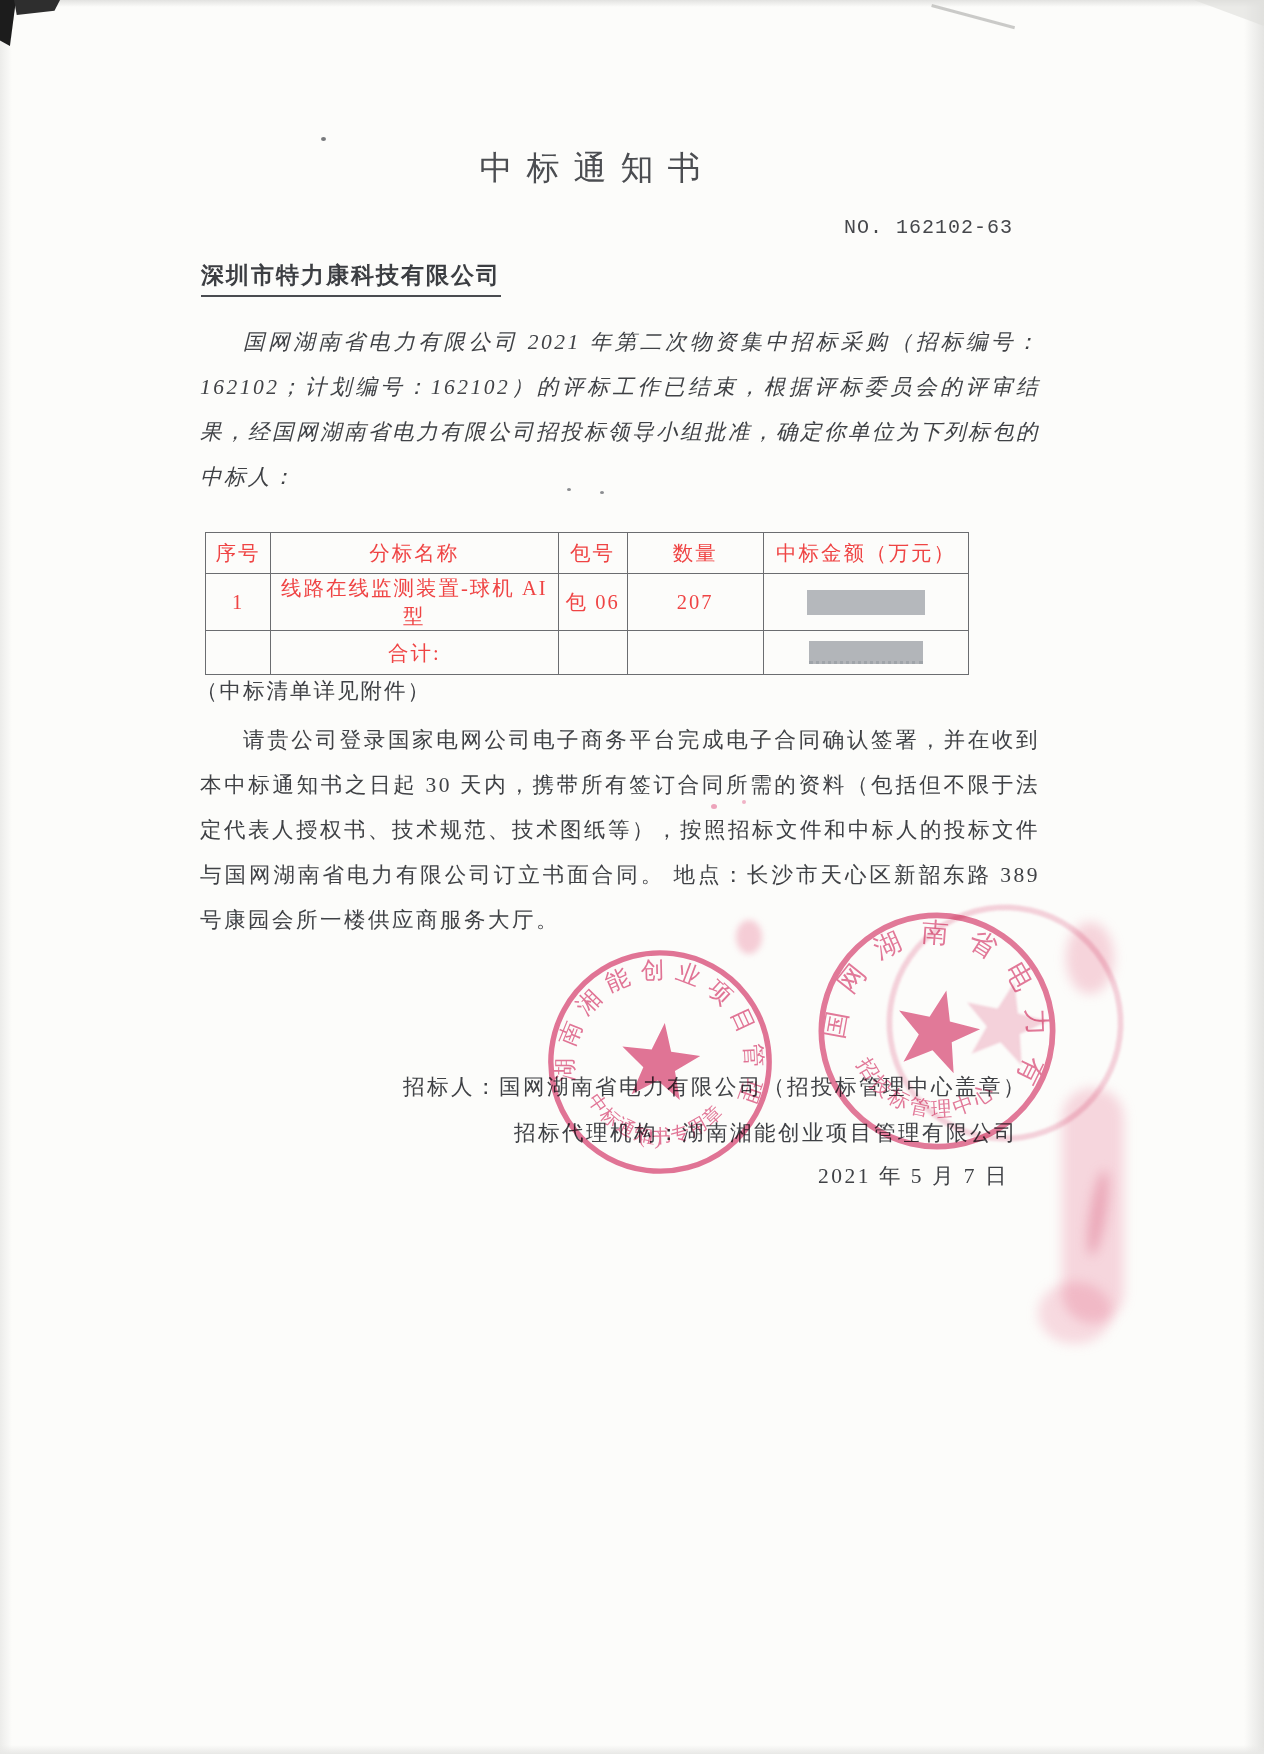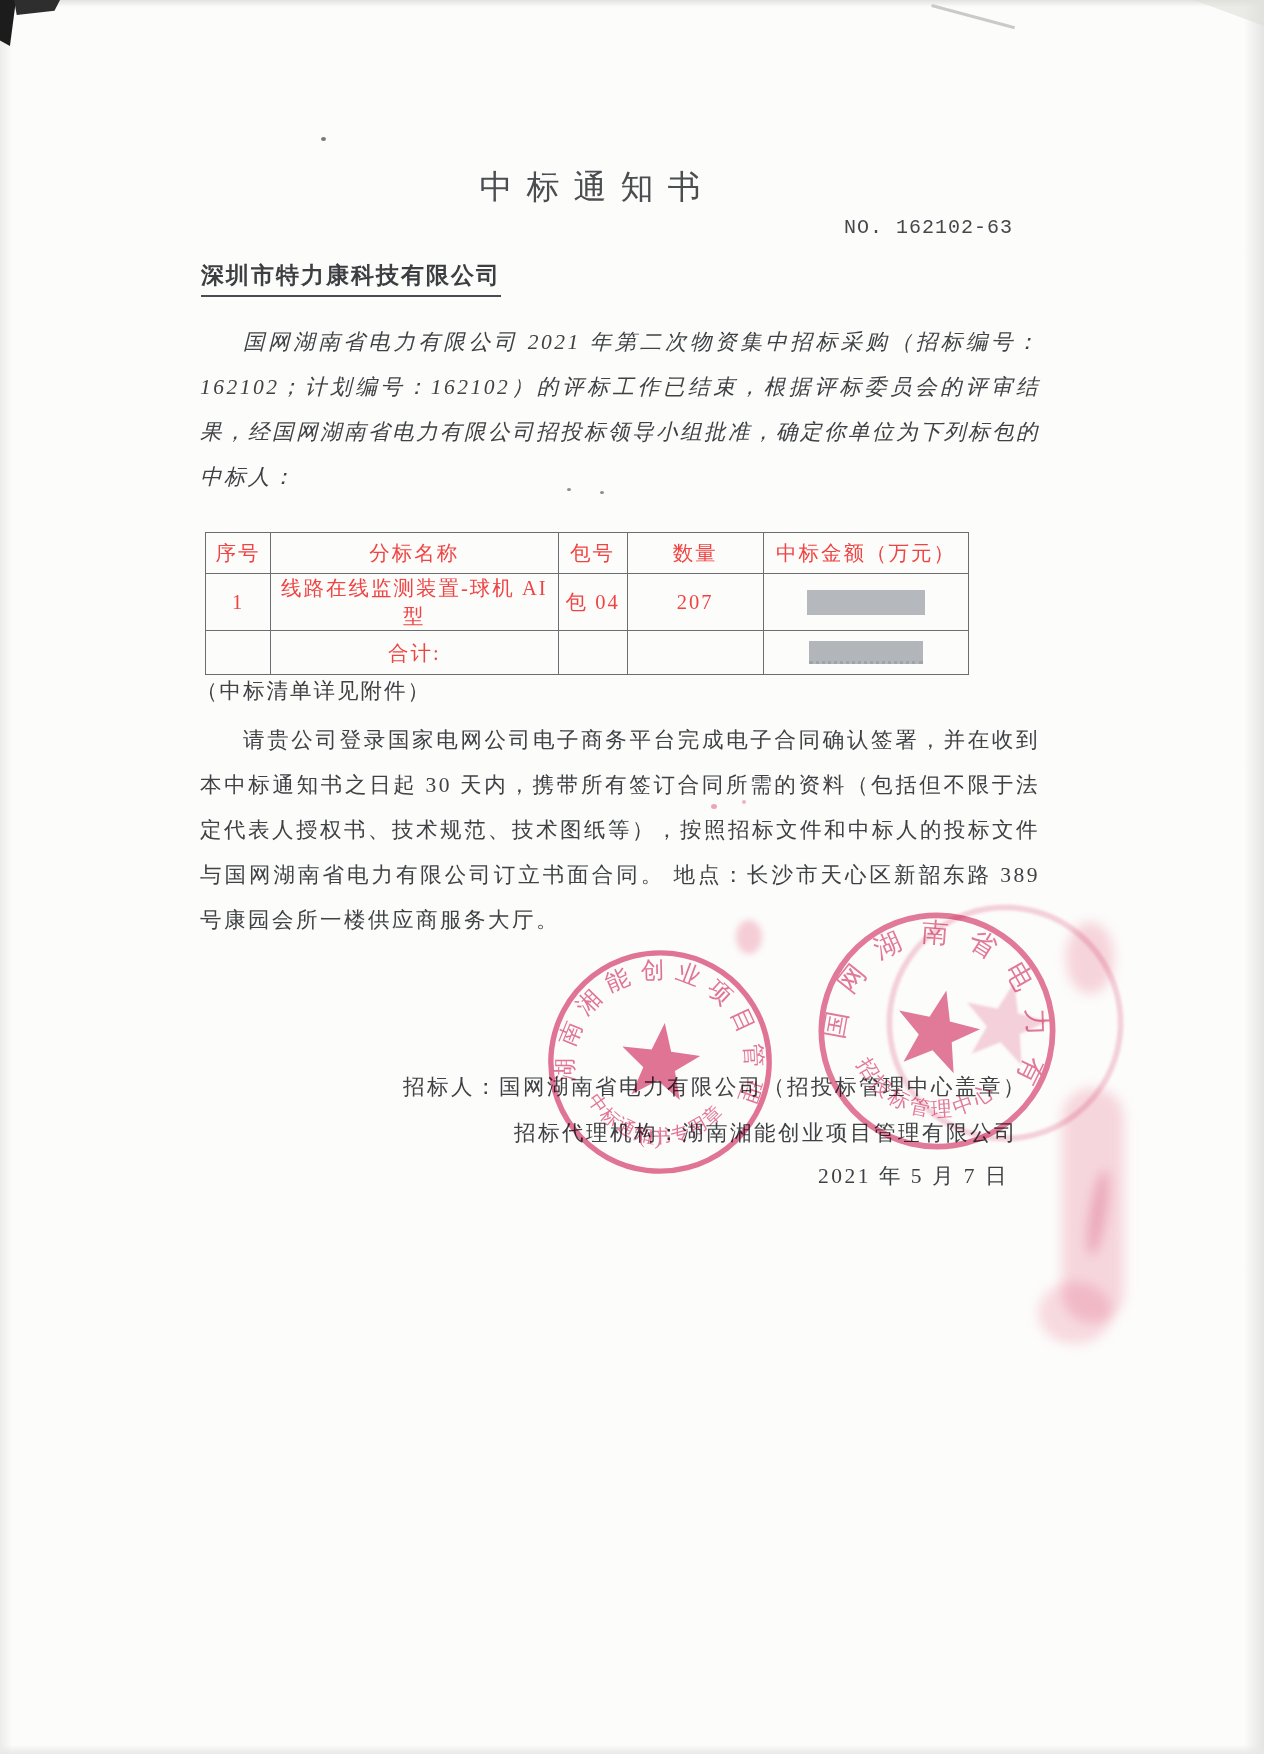--- a/index.html
+++ b/index.html
@@ -25,21 +25,21 @@
                    clip-path:polygon(0 0,100% 0,88% 72%,6% 100%); }
   .scratch-top-right { position:absolute; left:932px; top:4px; width:86px; height:3px;
                    background:#b9b9b7; transform:rotate(15deg); transform-origin:left top; opacity:.75; }
   .corner-tr   { position:absolute; right:0; top:0; width:70px; height:26px; background:#dddddb;
                    clip-path:polygon(100% 0,0 0,100% 100%); opacity:.6; }
   .speck       { position:absolute; border-radius:50%; }
 
   
   .doc-title {
     position:absolute; left:0; top:146px; width:1194px; text-align:center;
-    font-size:33px; letter-spacing:14px; color:#4b4d51; font-weight:500;margin-top:19px;
+    font-size:33px; letter-spacing:14px; color:#4b4d51; font-weight:500;
   }
   .doc-no {
     position:absolute; left:804px; top:216px; font-family:"Liberation Mono","DejaVu Sans Mono",monospace;
     font-size:20px; letter-spacing:1px; color:#45474b;margin-left:40px;
   }
   .recipient {
     position:absolute; left:201px; top:260px; font-size:23px; font-weight:bold;
     letter-spacing:2px; color:#3c3e42; border-bottom:2px solid #4a4c50; padding-bottom:4px;
   }
   .para {
@@ -117,21 +117,21 @@
           <tr class="hdr">
         <td class="col-seq">序号</td>
         <td class="col-name">分标名称</td>
         <td class="col-pkg">包号</td>
         <td class="col-qty">数量</td>
         <td class="col-amt">中标金额（万元）</td>
       </tr>
       <tr class="r1">
         <td>1</td>
         <td>线路在线监测装置-球机 AI 型</td>
-        <td>包 04</td>
+        <td>包 06</td>
         <td>207</td>
         <td>
               <div class="redaction r1"></div>
             </td>
       </tr>
       <tr class="r2">
         <td></td>
         <td>合计:</td>
         <td></td>
         <td></td>

